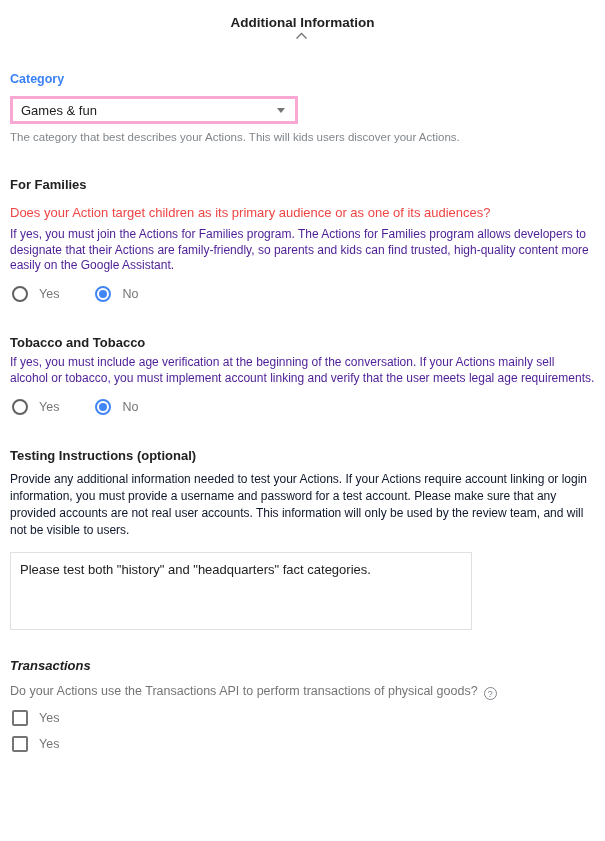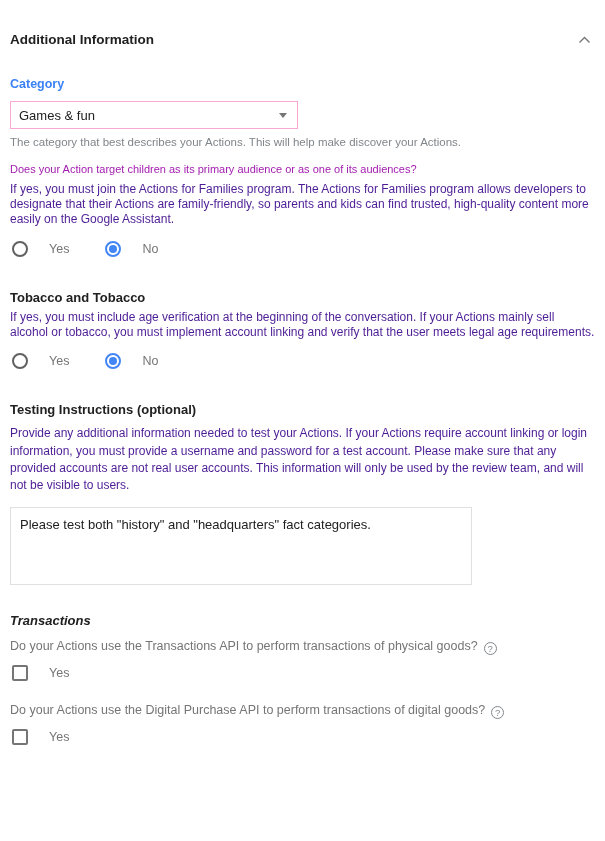--- a/index.html
+++ b/index.html
@@ -9,68 +9,69 @@
     background: #ffffff;
     font-family: "Liberation Sans", sans-serif;
     color: #212121;
     overflow: hidden;
   }
   .page { padding: 0 10px; }
 
   
   .section-header {
     display: flex; justify-content: space-between; align-items: center;
-    padding-top: 32px;
+    padding-top: 15px;
+    flex-direction: column;
   }
   .header-title { font-size: 13.5px; font-weight: 700; color: #212121; }
   .collapse-btn {
     background: none; border: none; padding: 2px; cursor: pointer;
     display: flex; align-items: center; margin-right: 2px;
   }
 
   
   .field-label { font-size: 12.5px; font-weight: 700; color: #3b82f6; margin-top: 30px; }
   .sec-heading { font-size: 13px; font-weight: 700; color: #212121; }
 
   
   .select-box {
     margin-top: 10px;
     width: 288px; height: 28px;
-    border: 1px solid #f9a8d4;
+    border: 3px solid #f9a8d4;
     display: flex; align-items: center; justify-content: space-between;
     padding: 0 10px 0 8px;
     font-size: 13px; color: #212121;
     cursor: pointer; background: #fff;
   }
   .select-caret {
     width: 0; height: 0;
     border-left: 4px solid transparent;
     border-right: 4px solid transparent;
     border-top: 5px solid #757575;
   }
   .helper { font-size: 11.5px; color: #80868b; margin-top: 6px; max-width: 585px; line-height: 1.25; }
 
-  .question-dark { font-size: 11px; color: #a21caf; margin-top: 13px; max-width: 585px; line-height: 1.3; }
+  .question-dark { font-size: 13px; color: #ef4444; margin-top: 13px; max-width: 585px; line-height: 1.3; }
   .question-gray { font-size: 12.5px; color: #757575; margin-top: 10px; max-width: 585px; line-height: 1.3; }
   .para { font-size: 12px; color: #4c1d95; margin-top: 5px; max-width: 585px; line-height: 1.28; }
-  .para-wide { font-size: 12px; color: #4c1d95; margin-top: 8px; max-width: 592px; line-height: 1.42; }
+  .para-wide { font-size: 12px; color: #0f172a; margin-top: 8px; max-width: 592px; line-height: 1.42; }
 
   
   .radio-row { display: flex; align-items: center; margin-top: 13px; padding-left: 2px; }
   .radio-option { display: flex; align-items: center; cursor: pointer; margin-right: 36px; }
   .radio-circle {
     width: 16px; height: 16px; border-radius: 50%;
     border: 2px solid #616161; position: relative; flex: 0 0 auto;
   }
   .radio-circle.checked { border-color: #4285f4; }
   .radio-circle.checked::after {
     content: ""; position: absolute; left: 2px; top: 2px;
     width: 8px; height: 8px; border-radius: 50%; background: #4285f4;
   }
-  .control-label { font-size: 12.5px; color: #757575; margin-left: 21px; }
+  .control-label { font-size: 12.5px; color: #757575; margin-left: 11px; }
 
   
   .checkbox-row { display: flex; align-items: center; margin-top: 10px; padding-left: 2px; cursor: pointer; }
   .checkbox-square {
     width: 16px; height: 16px; border: 2px solid #757575; border-radius: 2px; flex: 0 0 auto;
   }
 
   
   .help-icon {
     display: inline-flex; align-items: center; justify-content: center;
@@ -108,22 +109,23 @@
           </svg>
       </span>
     </button>
   </div>
 
   <div class="field-label">Category</div>
   <div class="select-box">
     <span>Games &amp; fun</span>
     <span class="select-caret"></span>
   </div>
-  <div class="helper">The category that best describes your Actions. This will help make discover your Actions.</div>
+  <div class="helper">The category that best describes your Actions. This will kids users discover your Actions.</div>
 
+  <div class="sec-heading mt-sec">For Families</div>
   <div class="question-dark">Does your Action target children as its primary audience or as one of its audiences?</div>
   <div class="para">If yes, you must join the Actions for Families program. The Actions for Families program allows developers to designate that their Actions are family-friendly, so parents and kids can find trusted, high-quality content more easily on the Google Assistant.</div>
   <div class="radio-row">
     <span class="radio-option">
       <span class="radio-circle"></span>
       <span class="control-label">Yes</span>
     </span>
     <span class="radio-option">
       <span class="radio-circle checked"></span>
       <span class="control-label">No</span>
@@ -148,21 +150,18 @@
   <textarea class="testing-textarea" spellcheck="false" style="">Please test both "history" and "headquarters" fact categories.</textarea>
 
   <div class="sec-heading mt-sec2">Transactions</div>
   <div class="question-gray">
     <span>Do your Actions use the Transactions API to perform transactions of physical goods?</span><span class="help-icon">?</span>
   </div>
   <div class="checkbox-row">
     <span class="checkbox-square"></span>
     <span class="control-label">Yes</span>
   </div>
-  <div class="question-gray q-second">
-    <span>Do your Actions use the Digital Purchase API to perform transactions of digital goods?</span><span class="help-icon">?</span>
-  </div>
   <div class="checkbox-row">
     <span class="checkbox-square"></span>
     <span class="control-label">Yes</span>
   </div>
 
 </div>
 
 </body></html>

